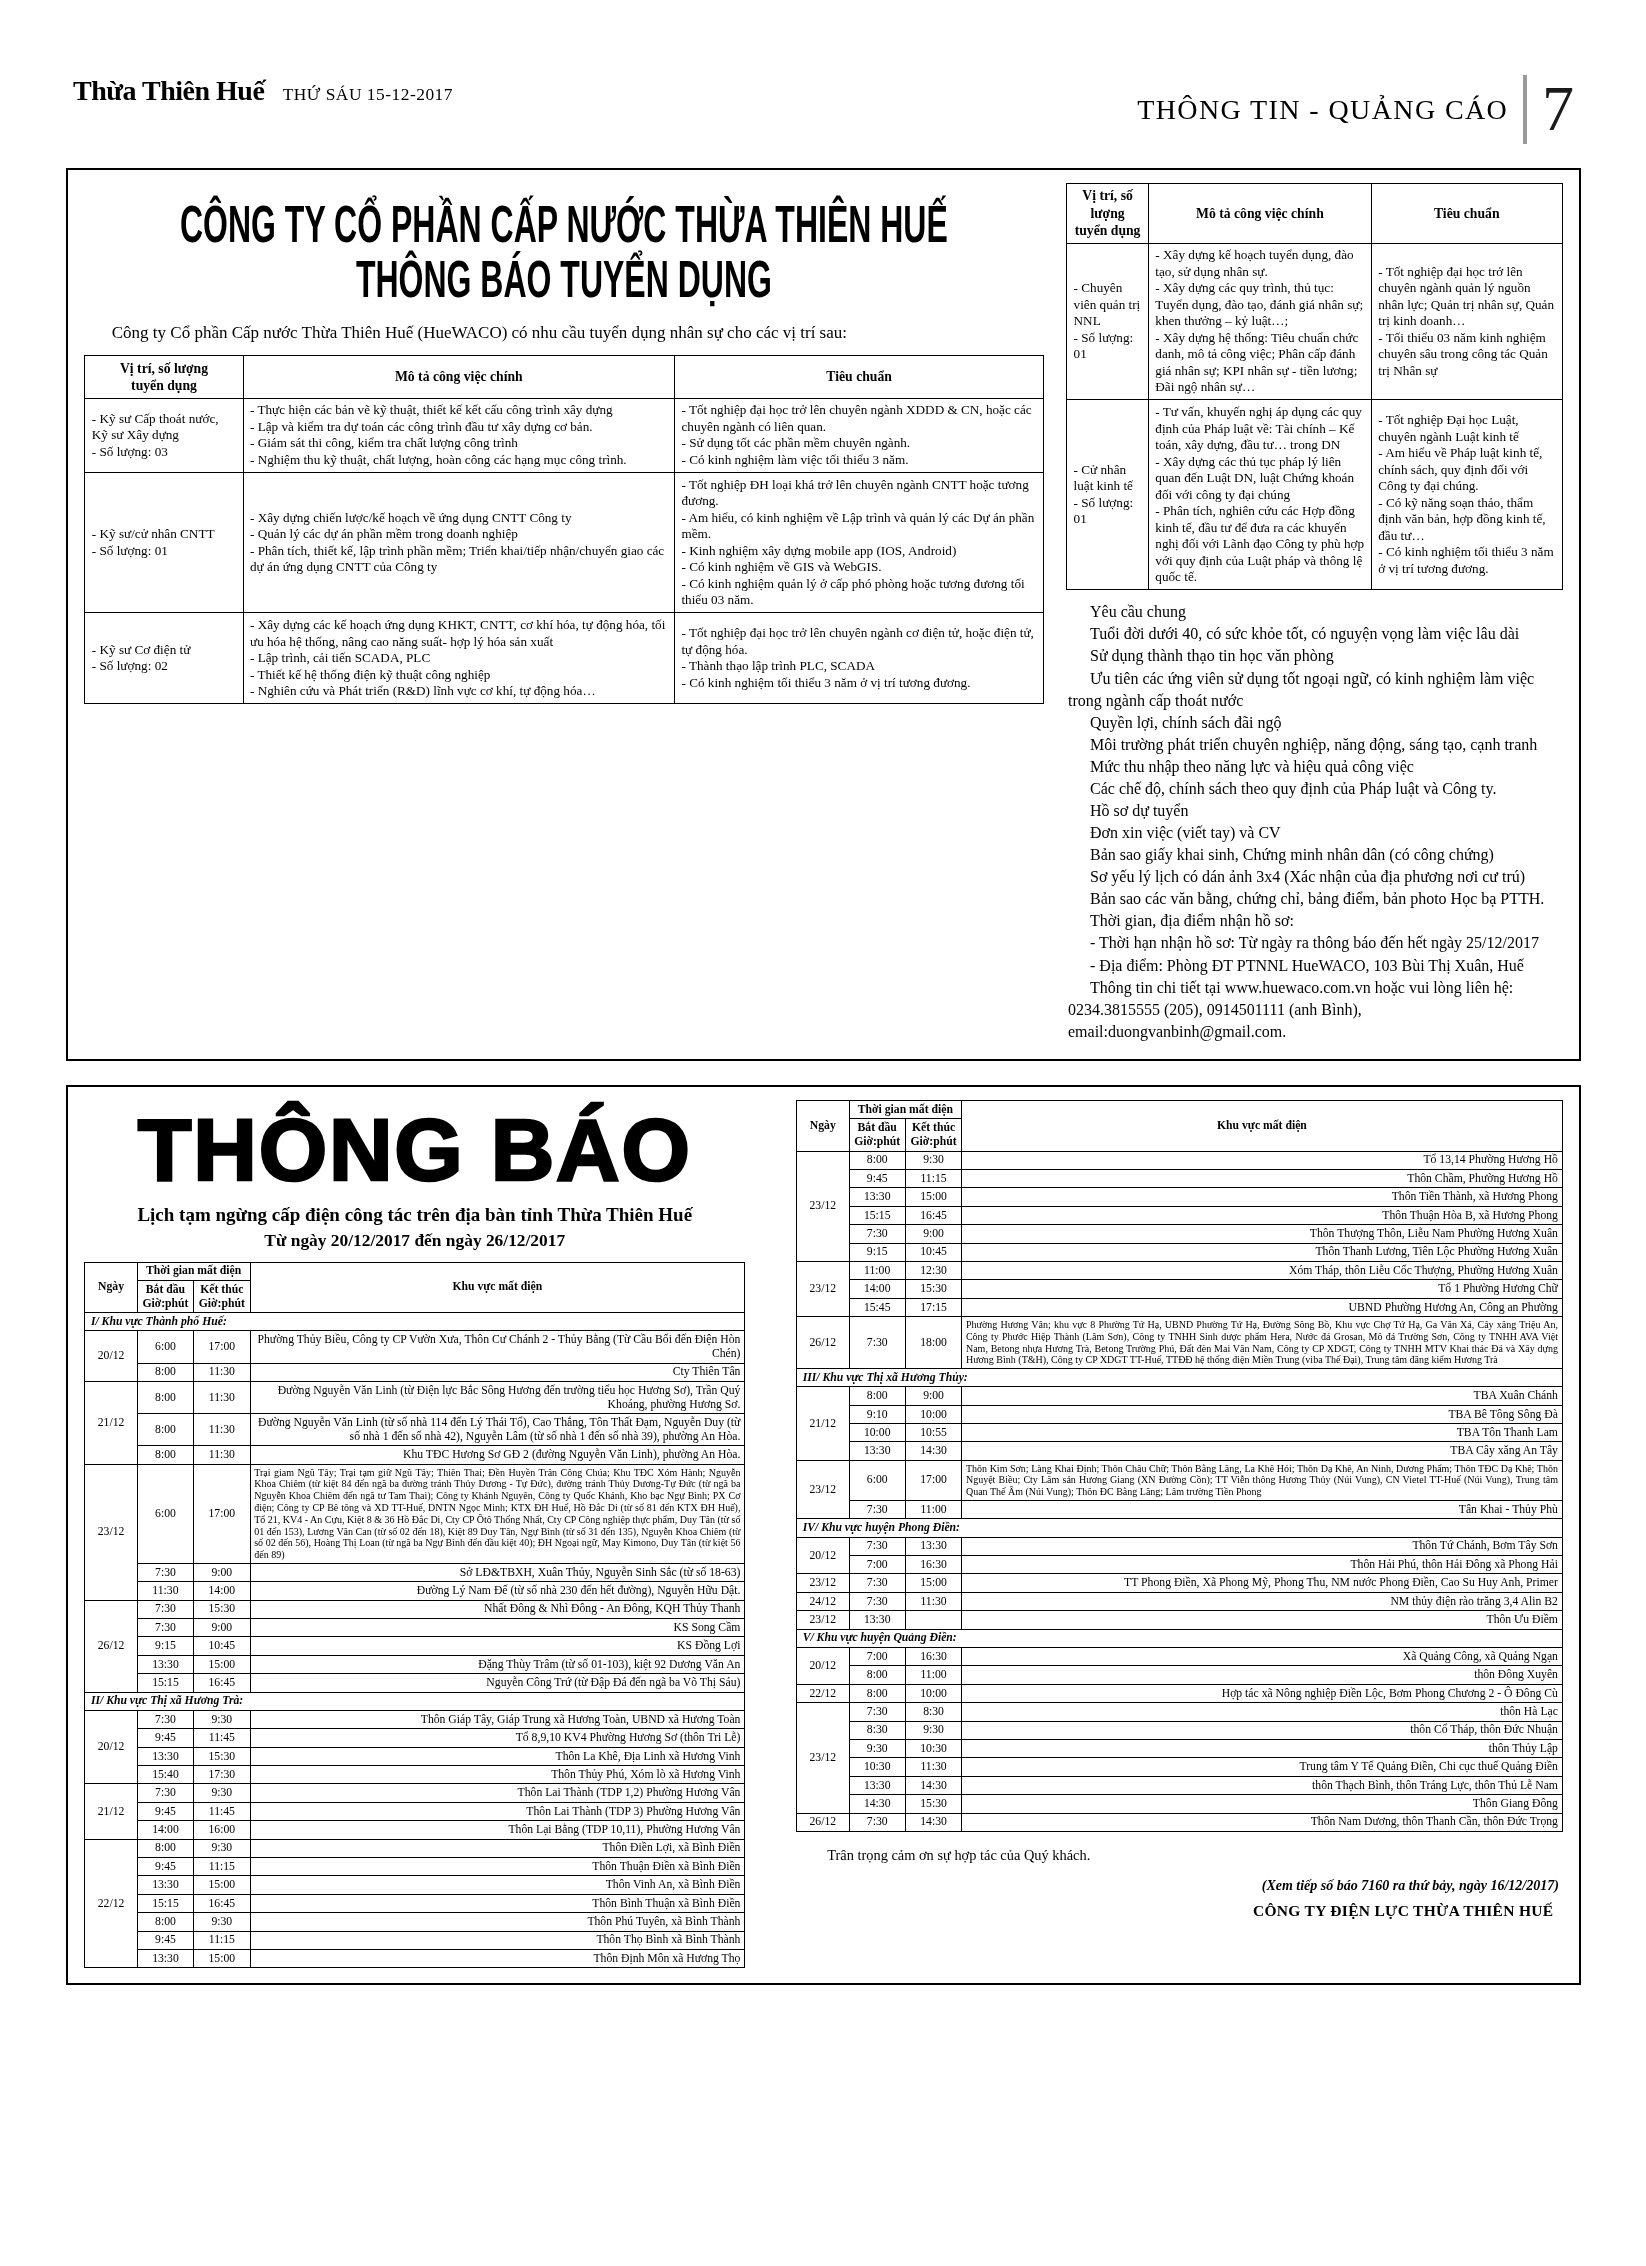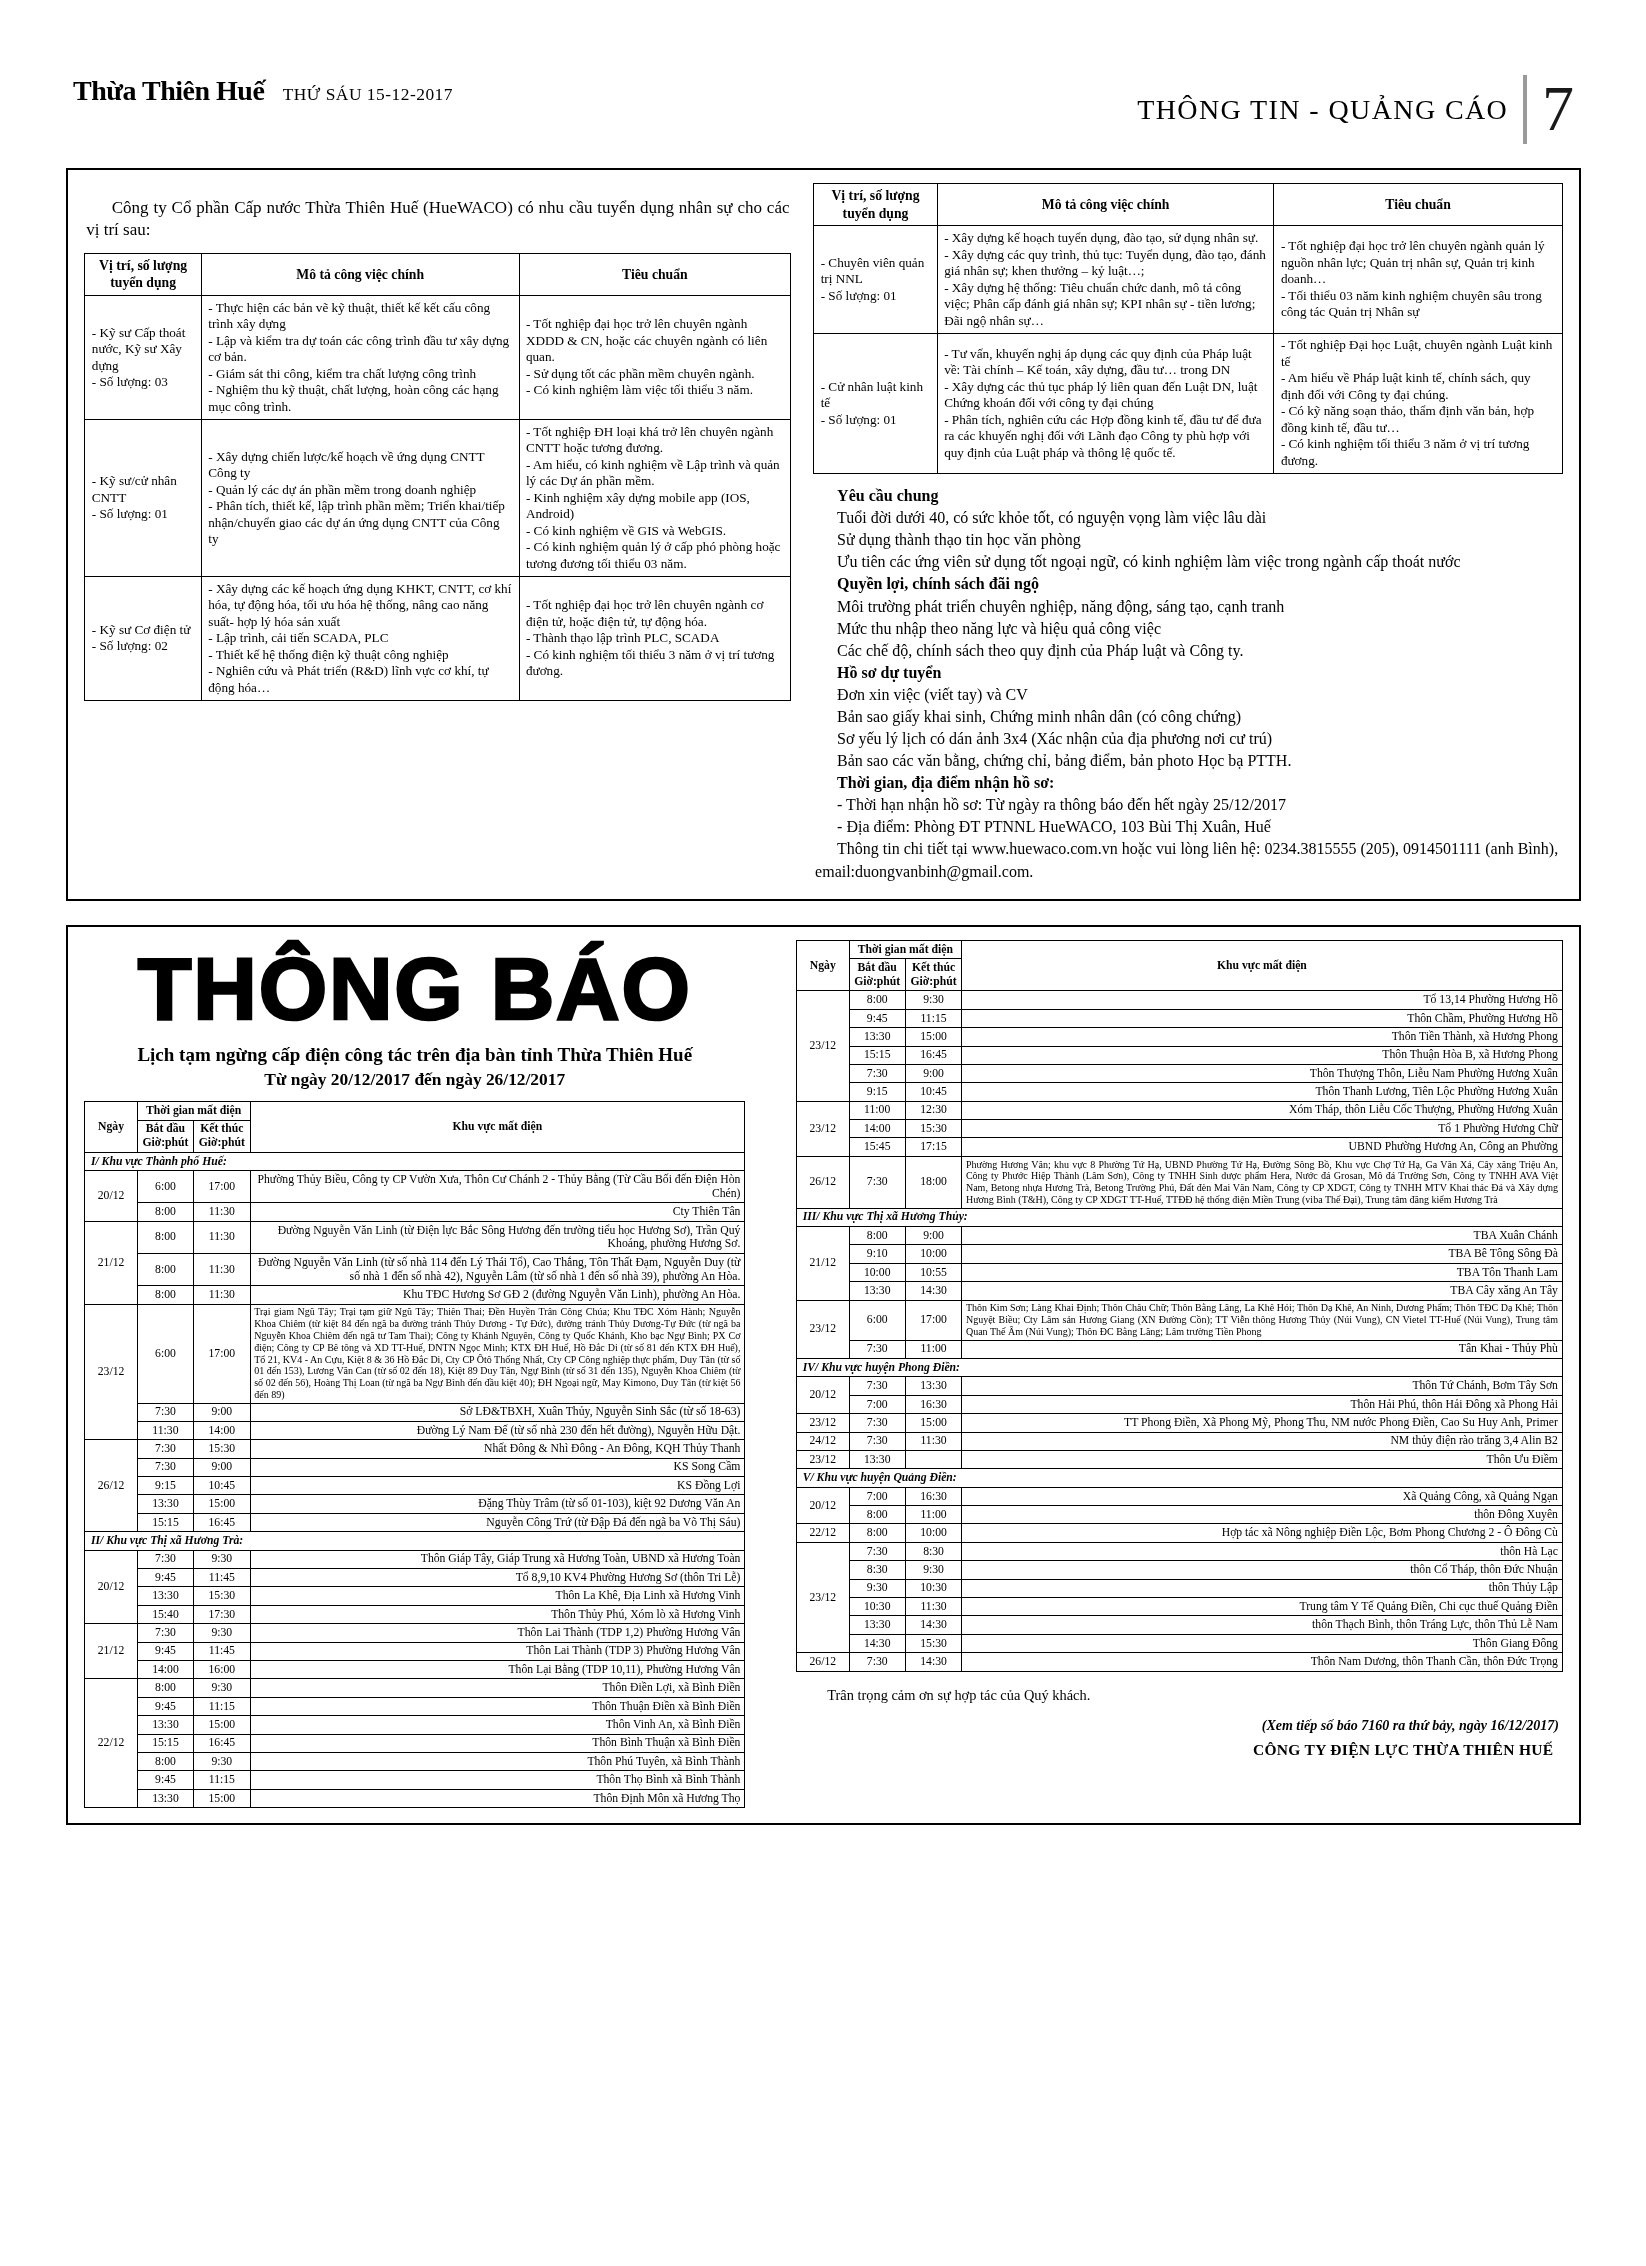--- a/index.html
+++ b/index.html
@@ -26,21 +26,21 @@
                   transform:scale(0.8,1.28);transform-origin:center center;}
   .rec-intro{margin:14.6px 1.8px 11px;font-size:17px;line-height:1.3;text-indent:25.6px;text-align:justify;}
   .rec-table{width:100%;border-collapse:collapse;font-size:13.2px;line-height:1.25;}
   .rec-table th,.rec-table td{border:1.8px solid #000;padding:3.7px 6.4px;}
   .rec-table th{text-align:center;font-size:13.7px;vertical-align:middle;white-space:pre-line;}
   .rec-table td{white-space:pre-line;text-align:left;vertical-align:middle;}
   .rec-table td.pos{width:16.5%;}
   .rec-table td.desc{width:45%;}
   .rec-notes{margin-top:11px;font-size:16px;line-height:1.38;padding:0 1.8px;}
   .note-line{text-indent:22px;}
-  .note-line.heading{font-weight:bold;}
+  .note-line.heading{font-weight:normal;}
   
   .outage-title{text-align:center;font-family:"Liberation Sans",sans-serif;font-weight:bold;
                 font-size:88px;line-height:91px;letter-spacing:1.8px;margin-top:3.7px;
                 -webkit-text-stroke:2.7px #000;}
   .outage-subtitle{font-weight:bold;font-size:19px;text-align:center;margin-top:9.1px;}
   .outage-subtitle2{font-weight:bold;font-size:17.4px;text-align:center;margin:3.7px 0 11px;}
   .outage-table{width:100%;border-collapse:collapse;font-size:11.7px;line-height:1.18;}
   .outage-table th,.outage-table td{border:0.9px solid #000;padding:1.8px 3.7px;vertical-align:middle;}
   .outage-table th.oth{font-weight:bold;text-align:center;white-space:pre-line;font-size:11.7px;}
   .outage-table td.day{text-align:center;white-space:nowrap;width:44px;font-weight:normal;}
@@ -67,20 +67,24 @@
     </div>
     <div class="section-head">
       <span class="section-title">THÔNG TIN - QUẢNG CÁO</span>
       <span class="page-divider"></span>
       <span class="page-number">7</span>
     </div>
   </header>
 
   <section class="box recruitment">
     <div class="rec-left">
+      <div class="rec-title-wrap">
+        <span class="rec-title-line">CÔNG TY CỔ PHẦN CẤP NƯỚC THỪA THIÊN HUẾ</span>
+        <span class="rec-title-line">THÔNG BÁO TUYỂN DỤNG</span>
+      </div>
       <p class="rec-intro">Công ty Cổ phần Cấp nước Thừa Thiên Huế (HueWACO) có nhu cầu tuyển dụng nhân sự cho các vị trí sau:</p>
       <table class="rec-table">
         <tbody id="rec-table-left">
             <tr>
               <th>Vị trí, số lượng
 tuyển dụng</th>
               <th>Mô tả công việc chính</th>
               <th>Tiêu chuẩn</th>
             </tr>
             <tr>

